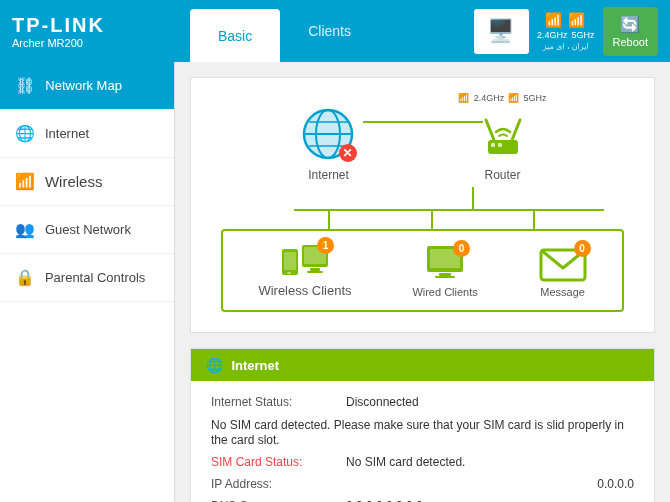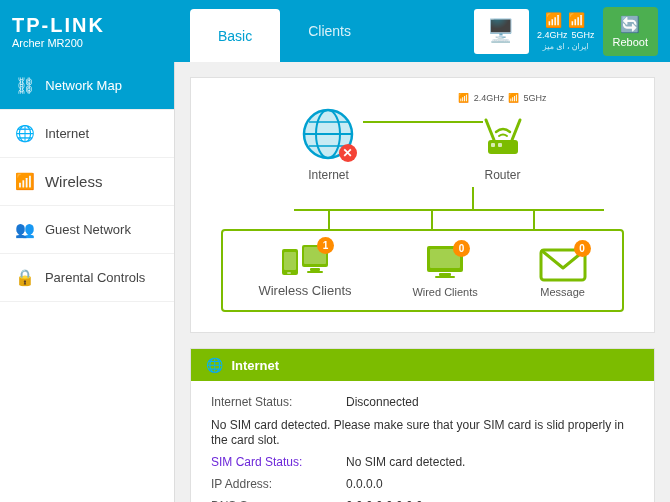--- a/index.html
+++ b/index.html
@@ -188,24 +188,24 @@
       </div>
       <div style="padding:10px 20px;">
         <div style="display:flex; padding:4px 0;">
           <span style="width:135px; color:#555; font-size:12px;">Internet Status:</span>
           <span style="color:#333; font-size:12px;">Disconnected</span>
         </div>
         <div style="padding:4px 0;">
           <span style="color:#333; font-size:12px;">No SIM card detected. Please make sure that your SIM card is slid properly in the card slot.</span>
         </div>
         <div style="display:flex; padding:4px 0;">
-          <span style="width:135px; color:#6d28d9; font-size:12px;">SIM Card Status:</span>
+          <span style="width:135px; color:#ef4444; font-size:12px;">SIM Card Status:</span>
           <span style="color:#333; font-size:12px;">No SIM card detected.</span>
         </div>
-        <div style="display:flex; padding:4px 0;">
+        <div style="display:flex; padding:4px 0;justify-content:space-between;">
           <span style="width:135px; color:#555; font-size:12px;">IP Address:</span>
           <span style="color:#333; font-size:12px;">0.0.0.0</span>
         </div>
         <div style="display:flex; padding:4px 0;">
           <span style="width:135px; color:#555; font-size:12px;">DNS Server:</span>
           <span style="color:#333; font-size:12px;">0.0.0.0 0.0.0.0</span>
         </div>
       </div>
     </div>
 

